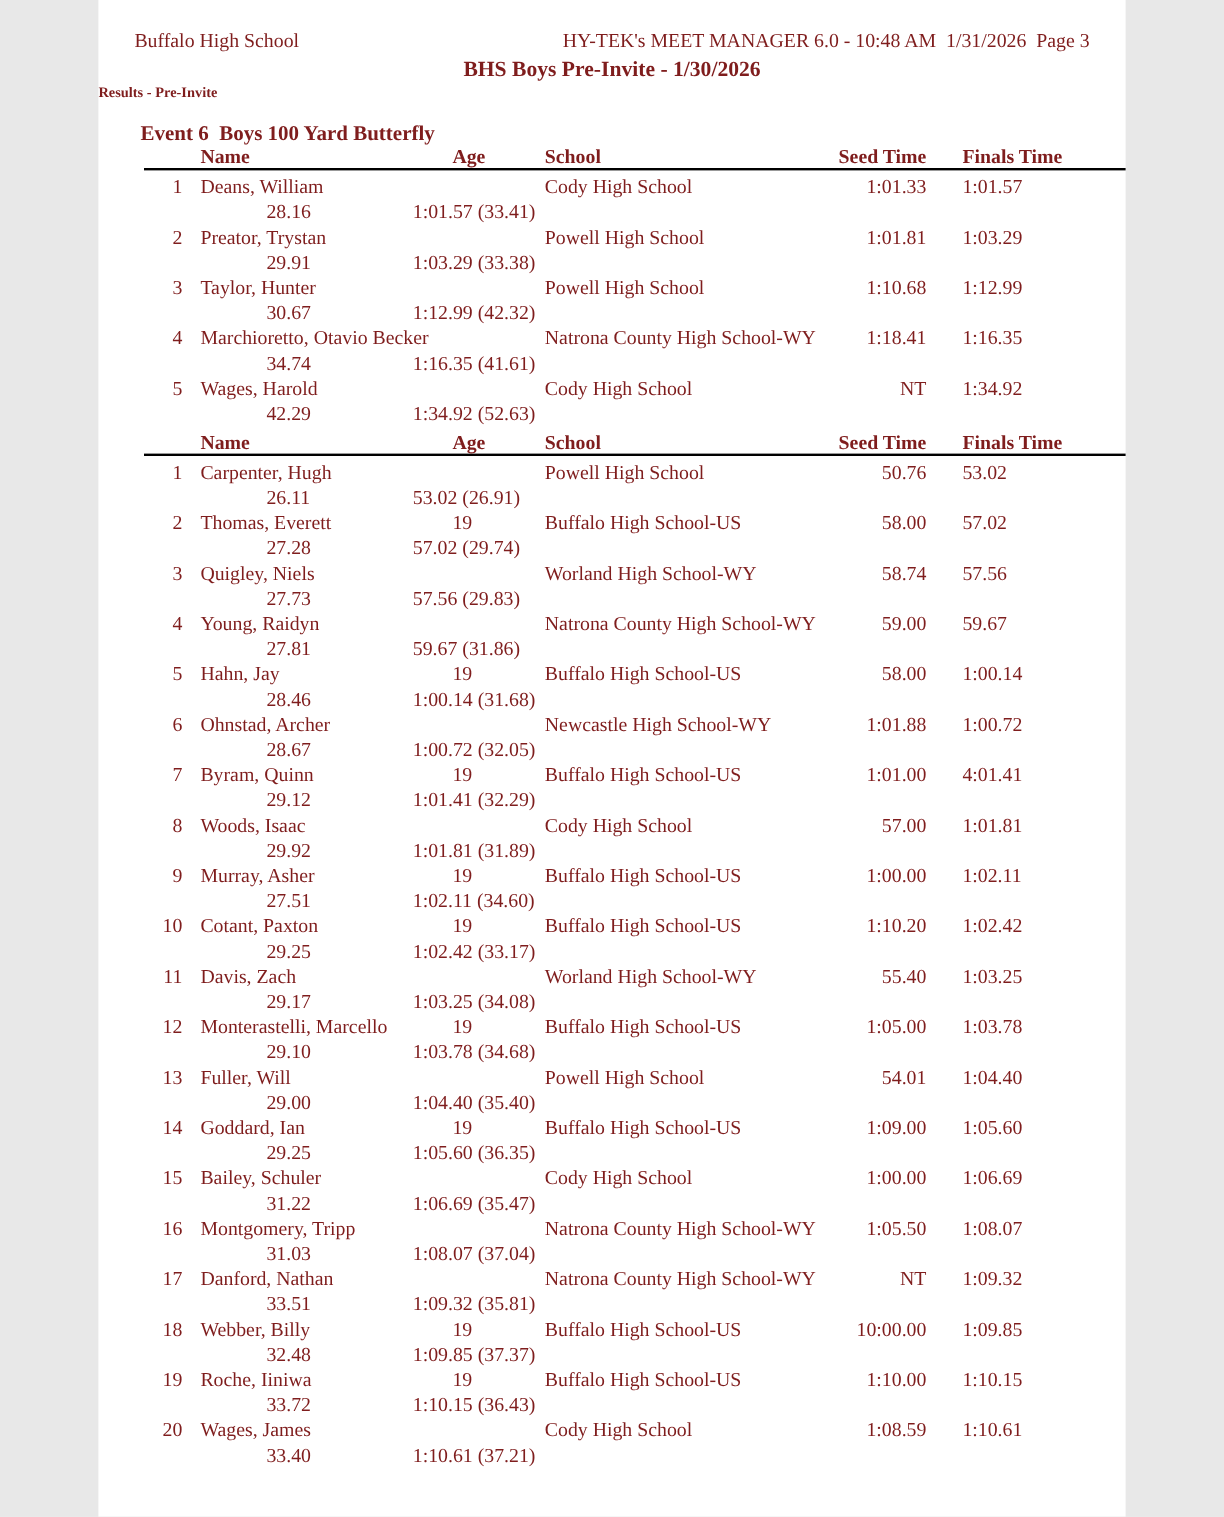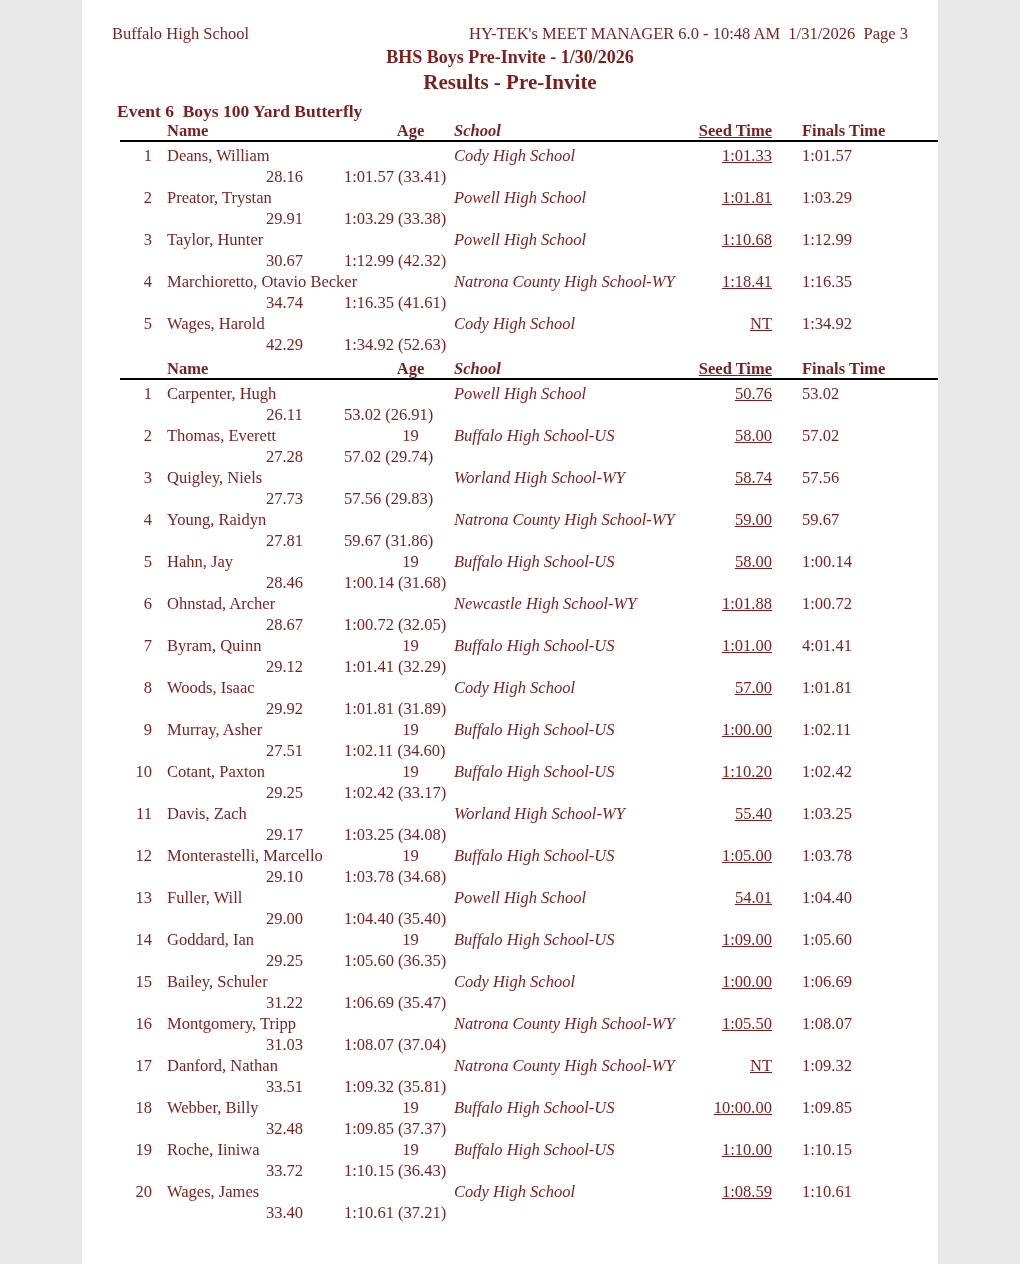--- a/index.html
+++ b/index.html
@@ -17,21 +17,21 @@
   .abs { position: absolute; white-space: pre; }
   .host-school { top: 24px; left: 30px; }
   .software-credit { top: 24px; right: 30px; }
   .meet-title {
     top: 47px; left: 0; width: 100%;
     text-align: center; font-weight: bold; font-size: 18px;
     white-space: pre;
   }
   .report-title {
     top: 70px; left: 0; width: 100%;
-    text-align: center; font-weight: bold; font-size: 21px;
+    font-weight: bold; font-size: 12px;
     white-space: pre;
   }
   .event-section { position: absolute; left: 0; width: 1020px; }
   .event-6 { top: 100px; }
   .event-7 { top: 360px; }
   .event-title {
     padding-left: 35px;
     font-weight: bold;
     font-size: 17.5px;
     height: 22px;
@@ -40,25 +40,25 @@
   }
   .col-line { position: relative; height: 18px; line-height: 18px; font-weight: bold; }
   .col-line span { position: absolute; white-space: nowrap; }
   .rule { height: 2px; background: #000; margin-left: 38px; width: 949px; }
   .rows { margin-top: 3px; }
   .line { position: relative; height: 21px; line-height: 21px; }
   .line span { position: absolute; white-space: nowrap; }
 
   .c-rank   { left: 0;     width: 70px;  text-align: right; }
   .c-name   { left: 85px; }
-  .c-age    { left: 295px; width: 67px;  text-align: center; }
-  .c-school { left: 372px; font-style: italic; }
-  .c-seed   { left: 580px; width: 110px; text-align: right; text-decoration: underline; }
+  .c-age    { left: 295px; width: 67px;  text-align: left; }
+  .c-school { left: 372px; }
+  .c-seed   { left: 580px; width: 110px; text-align: right; }
   .c-finals { left: 720px; width: 120px; text-align: left; }
-  .c-split1 { left: 150px; width: 105px; text-align: center; }
+  .c-split1 { left: 140px; width: 105px; text-align: left; }
   .c-split2 { left: 262px; }
 </style>
 </head>
 <body>
 
 <div class="page">
 
   <div class="abs host-school">Buffalo High School</div>
   <div class="abs software-credit">HY-TEK's MEET MANAGER 6.0 - 10:48 AM  1/31/2026  Page 3</div>
   <div class="abs meet-title">BHS Boys Pre-Invite - 1/30/2026</div>

